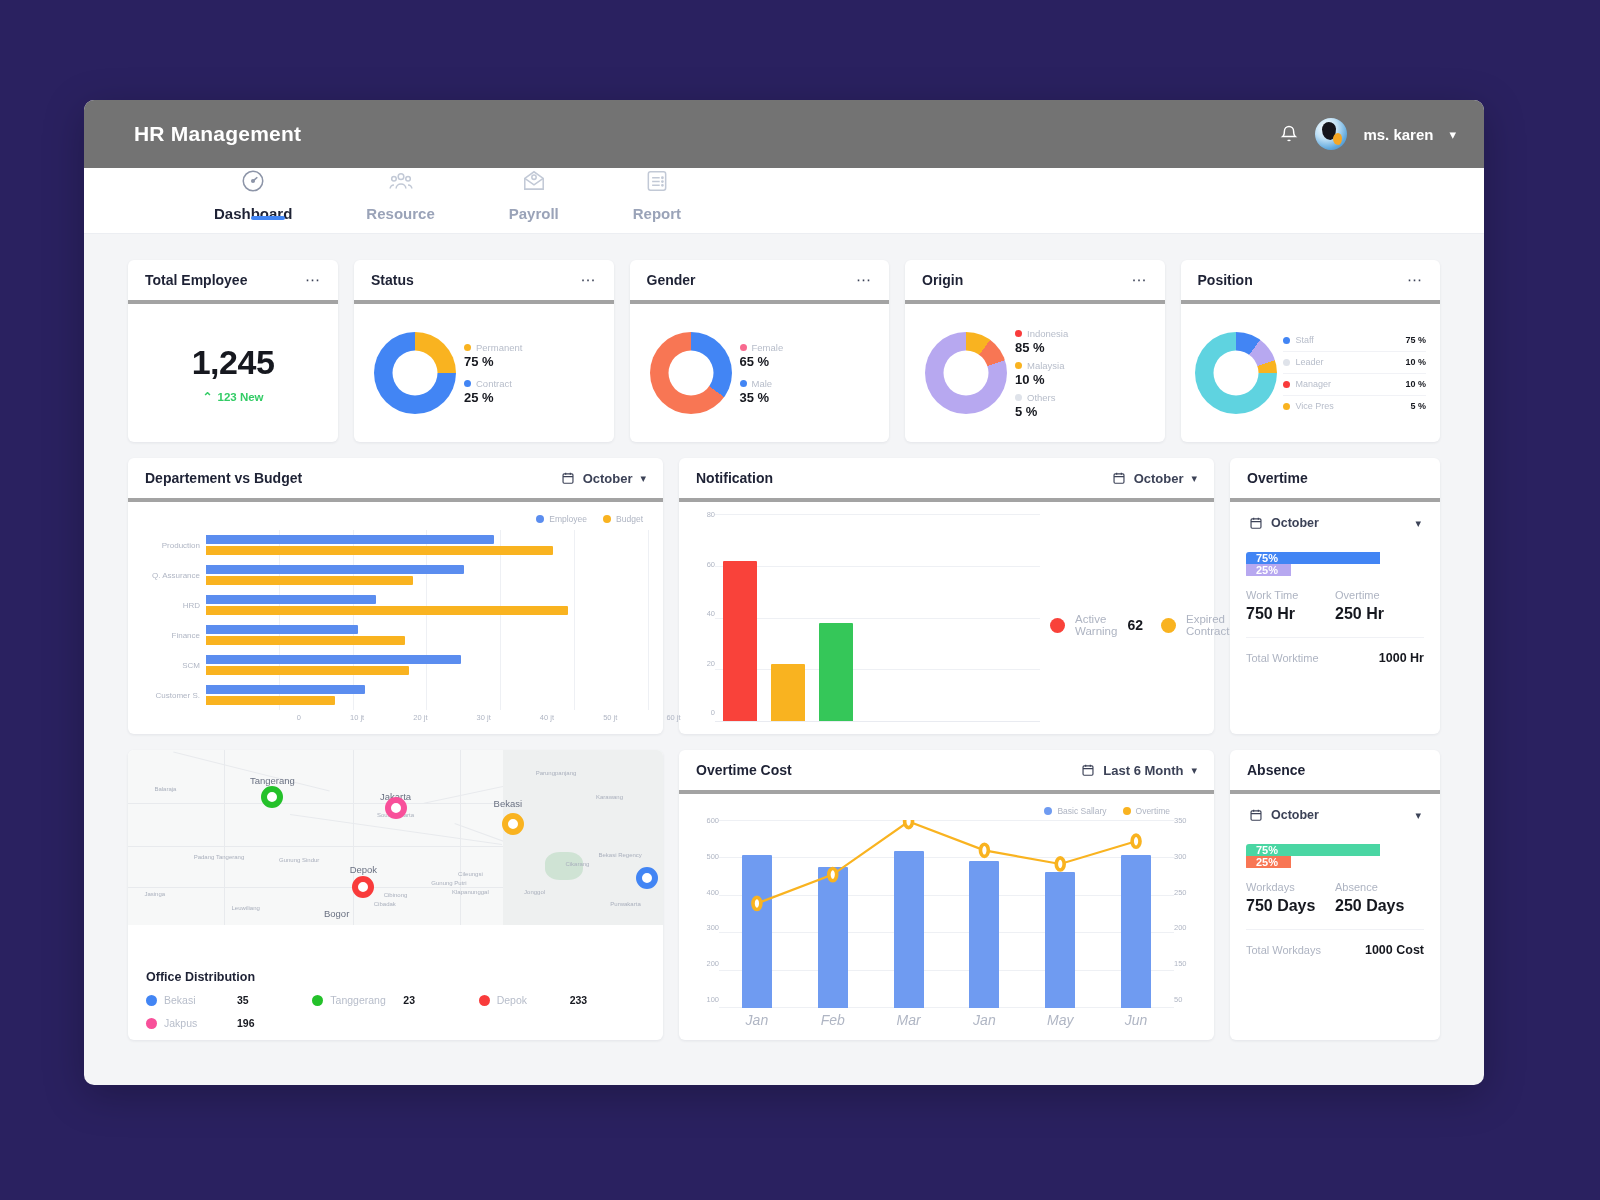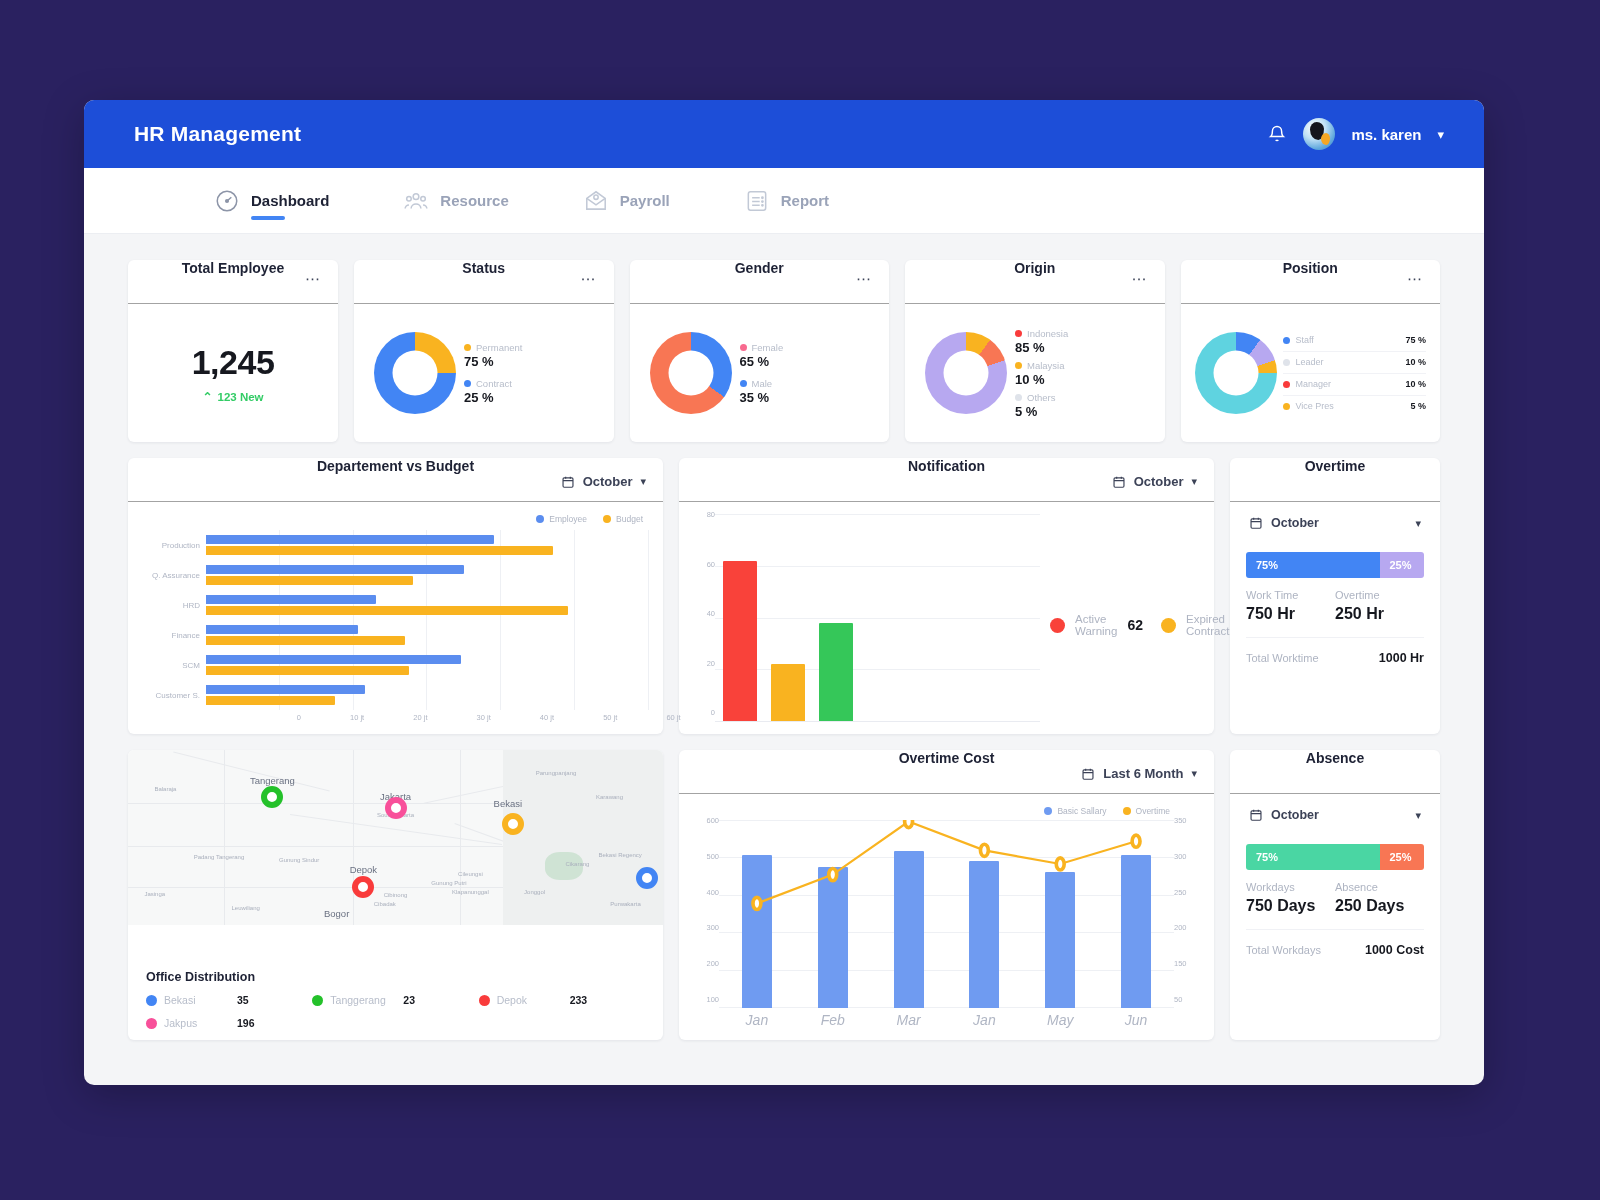--- a/index.html
+++ b/index.html
@@ -13,23 +13,23 @@
     position: absolute;
     left: 84px; top: 100px;
     width: 1400px; height: 985px;
     background: #f4f5f7;
     border-radius: 10px;
     overflow: hidden;
     box-shadow: 0 10px 40px rgba(0,0,0,.25);
   }
   
   .topbar {
-    height: 68px; background: #1d4ed8;
+    height: 68px; background: #737373;
     display: flex; align-items: center;
-    padding: 0 40px 0 50px;
+    padding: 0 28px 0 50px;
   }
   .brand { color: #fff; font-size: 21px; font-weight: bold; letter-spacing: .2px; }
   .topbar-right { margin-left: auto; display: flex; align-items: center; gap: 16px; }
   .bell { width: 20px; height: 22px; position: relative; cursor: pointer; }
   .bell svg { display:block; }
   .avatar {
     width: 32px; height: 32px; border-radius: 50%;
     background: radial-gradient(circle at 35% 30%, #ffffff 0%, #bfe0f5 38%, #5fa8dd 70%, #3f7fc0 100%);
     position: relative; overflow: hidden; flex: none;
   }
@@ -48,42 +48,42 @@
   
   .nav {
     height: 66px; background: #fff;
     display: flex; align-items: center; gap: 0;
     padding-left: 130px;
     border-bottom: 1px solid #eceef2;
   }
   .navitem {
     display: flex; align-items: center; gap: 11px;
     margin-right: 74px; position: relative;
-    height: 66px; cursor: pointer;
+    height: 66px; cursor: pointer; flex-direction: column;
   }
   .navitem .lbl { font-size: 15px; color: #9aa3b8; font-weight: bold; }
   .navitem.active .lbl { color: #1e2235; }
   .navitem .underline {
     position: absolute; bottom: 14px; left: 37px;
     width: 34px; height: 4px; background: #4285f4; border-radius: 2px;
   }
   .nico { width: 26px; height: 26px; color: #c2c9d6; }
   .navitem.active .nico { color: #8d95a8; }
   
   .board { padding: 26px 44px 0 44px; }
   .row { display: flex; gap: 16px; }
   .row + .row { margin-top: 16px; }
   .card {
     background: #fff; border-radius: 6px;
     box-shadow: 0 1px 3px rgba(30,40,70,.08);
     display: flex; flex-direction: column;
   }
   .chead {
     height: 44px; display: flex; align-items: center;
-    padding: 0 17px; border-bottom: 1px solid #a3a3a3; flex-direction: column;
+    padding: 0 17px; border-bottom: 4px solid #a3a3a3;
   }
   .ctitle { font-size: 14px; font-weight: bold; color: #1e2235; }
   .dots { margin-left: auto; color: #3c4257; letter-spacing: 1px; font-size: 15px; line-height: 6px; cursor: pointer; }
   .cbody { flex: 1; padding: 12px 14px; display: flex; }
   
   .r1 > .card { height: 182px; }
   .c-total { width: 210px; }
   .c-stat { flex: 1; }
   .total-wrap { flex:1; display:flex; flex-direction:column; align-items:center; justify-content:center; }
   .bignum { font-size: 34px; font-weight: bold; color: #16181f; letter-spacing: -.5px; }
@@ -145,21 +145,21 @@
   .nbar { width: 34px; border-radius: 1px 1px 0 0; position: relative; z-index: 2; }
   .notif-list { width: 150px; display: flex; gap: 18px; padding-top: 14px; }
   .nitem { display: flex; align-items: center; gap: 10px; }
   .nitem .bdot { width: 15px; height: 15px; border-radius: 50%; flex:none; }
   .nitem .nlbl { font-size: 11.5px; color: #aeb4c2; flex: 1; }
   .nitem .nval { font-size: 14px; font-weight: bold; color: #16181f; }
   
   .pick { display: flex; align-items: center; gap: 8px; padding: 2px 3px 0 3px; cursor: pointer; }
   .pick .pl { font-size: 12.5px; color: #3c4257; font-weight: bold; }
   .pick .caret { margin-left: auto; }
-  .splitbar { display: flex; height: 26px; border-radius: 3px; overflow: hidden; margin-top: 22px; }
+  .splitbar { display: flex; height: 26px; border-radius: 3px; overflow: hidden; margin-top: 22px; flex-direction: column; }
   .splitbar div { display: flex; align-items: center; font-size: 11px; font-weight: bold; color: #fff; }
   .sb-l { padding-left: 10px; }
   .sb-r { padding-left: 10px; }
   .pairrow { display: flex; margin-top: 11px; }
   .pcell { flex: 1; }
   .pcap { font-size: 11px; color: #aeb4c2; }
   .pnum { font-size: 16px; font-weight: bold; color: #16181f; margin-top: 4px; }
   .totrow { display: flex; align-items: center; margin-top: 14px; padding-top: 13px; border-top: 1px solid #f0f1f5; }
   .totrow .tl { font-size: 11px; color: #aeb4c2; }
   .totrow .tv { margin-left: auto; font-size: 12.5px; font-weight: bold; color: #16181f; }

